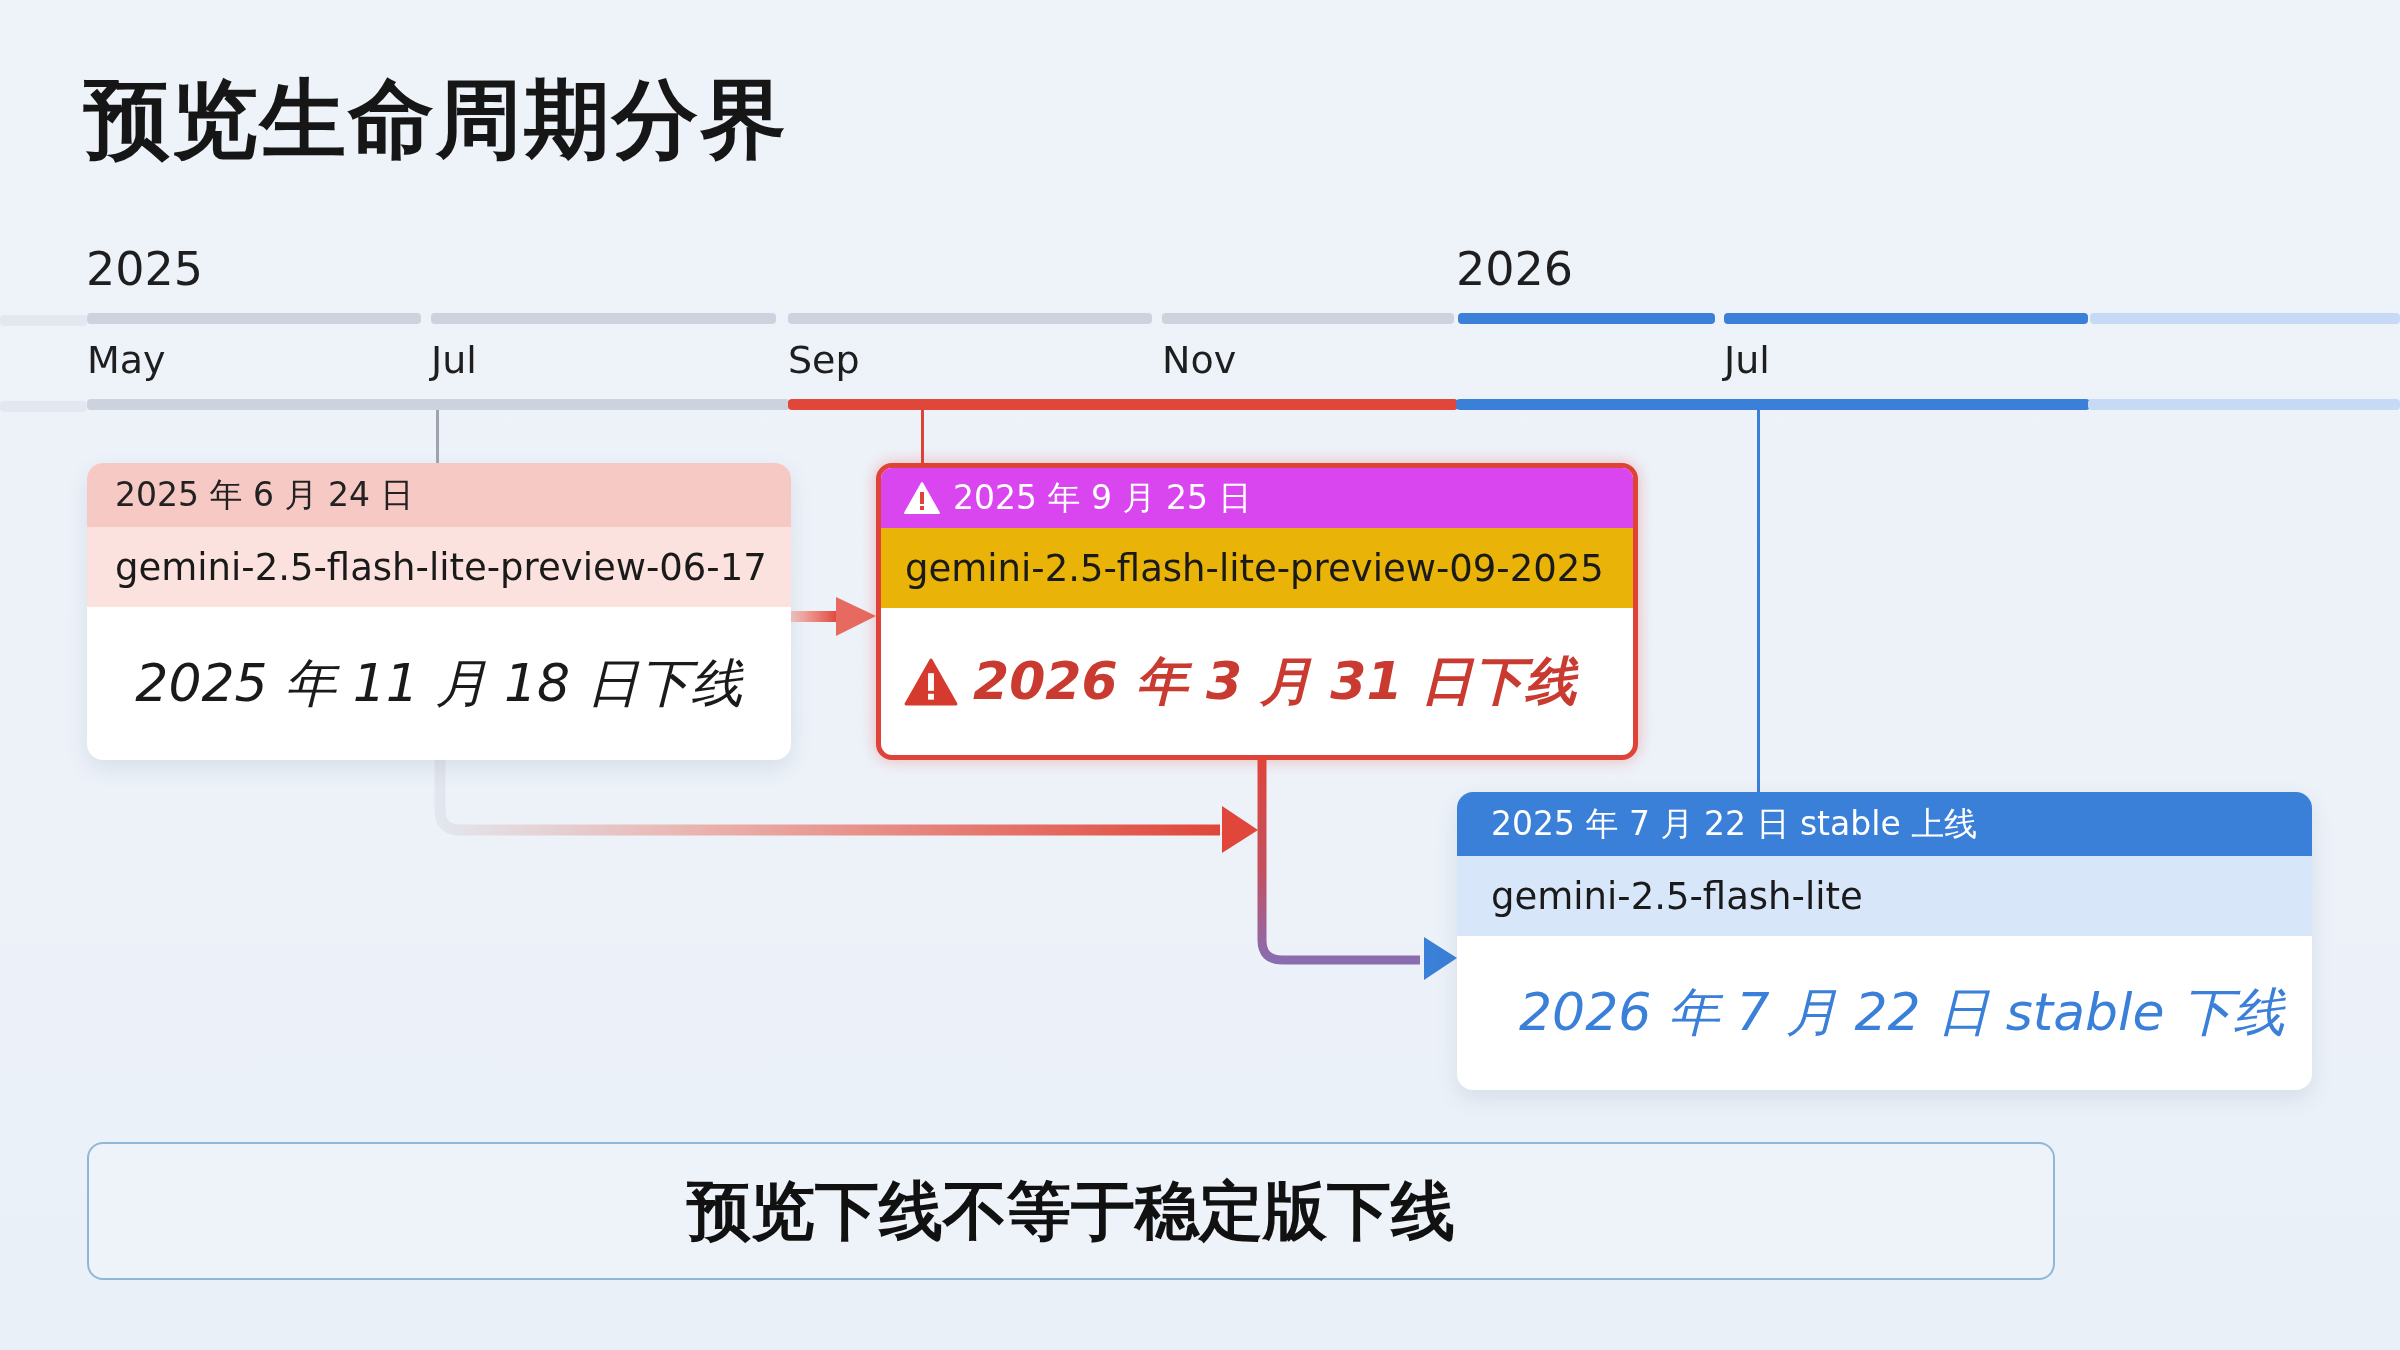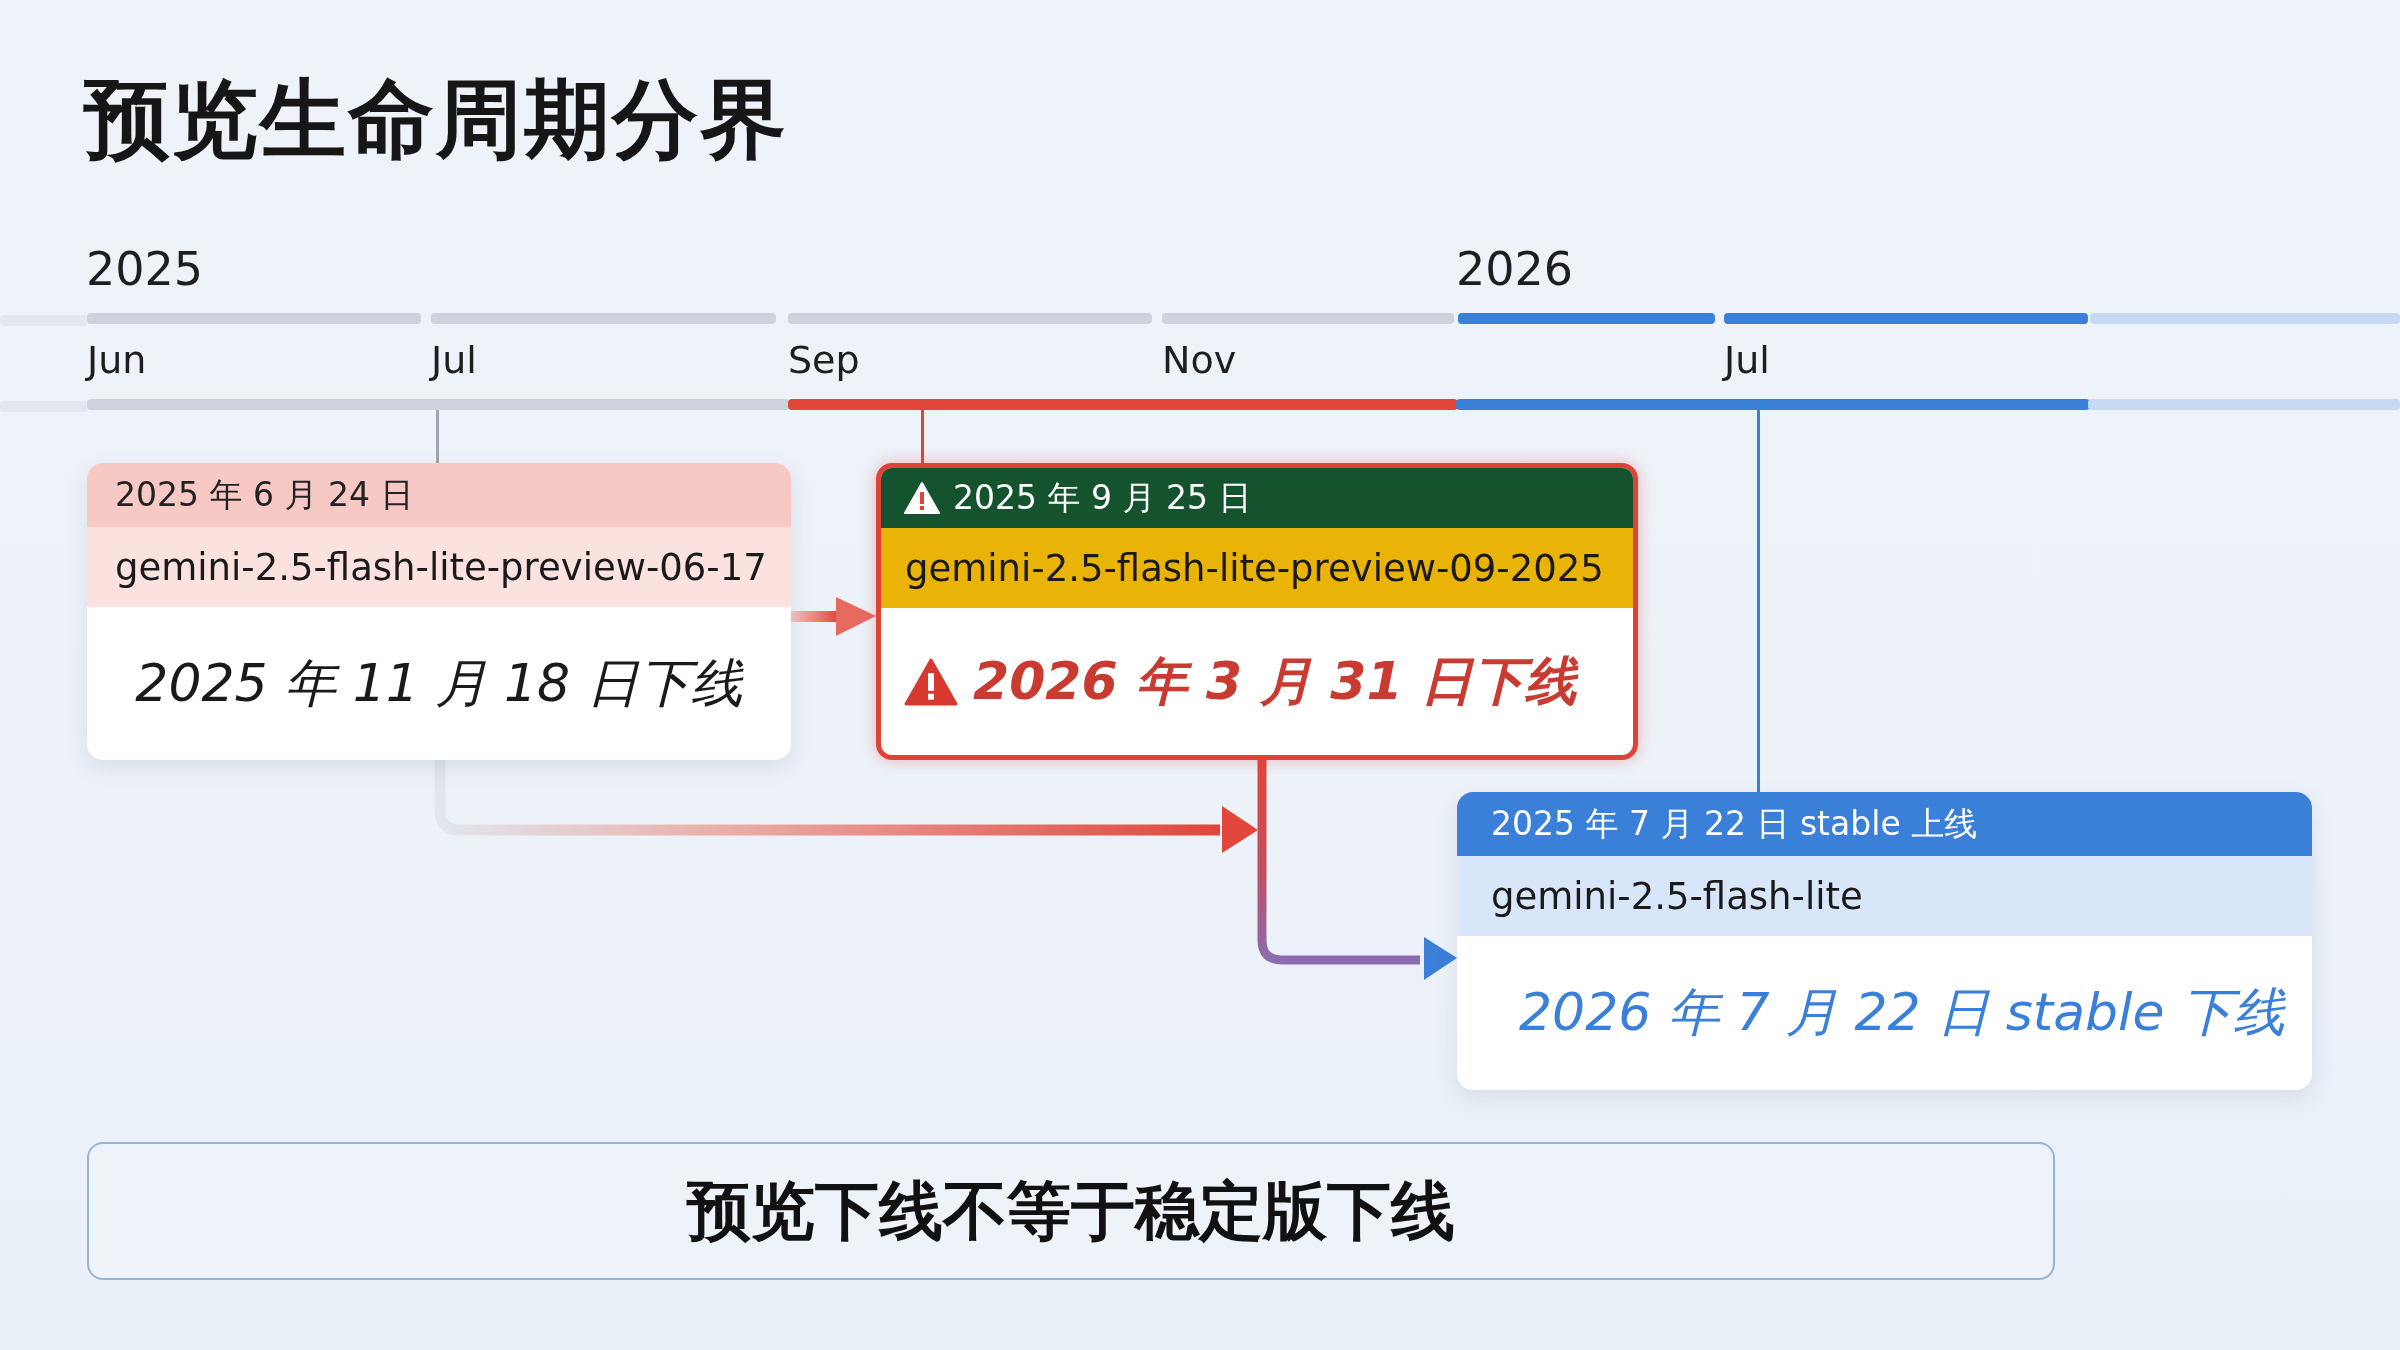--- a/index.html
+++ b/index.html
@@ -27,21 +27,21 @@
   .card .model { height:80px; display:flex; align-items:center; padding-left:28px; font-size:37px; color:#1a1a1a; }
   .card .body { display:flex; align-items:center; font-size:52px;font-style:italic; }
 
   .c1 { left:87px; top:463px; width:704px; height:297px; }
   .c1 .hdr { background:#f6c9c5; color:#222; }
   .c1 .model { background:#fbe2df; }
   .c1 .body { height:153px; justify-content:center; color:#1a1a1a; }
 
   .c2 { left:876px; top:463px; width:762px; height:297px; border:5px solid #df4338; box-sizing:border-box;
         box-shadow: 0 0 16px rgba(224,70,58,0.35); }
-  .c2 .hdr { background:#14532d; color:#fff; padding-left:22px; height:60px; }
+  .c2 .hdr { background:#d946ef; color:#fff; padding-left:22px; height:60px; }
   .c2 .model { background:#eab308; padding-left:24px; }
   .c2 .body { height:148px; padding-left:22px; color:#c93a30; font-weight:bold; }
 
   .c3 { left:1457px; top:792px; width:855px; height:298px; }
   .c3 .hdr { background:#3a7fd8; color:#fff; padding-left:34px; }
   .c3 .model { background:#d8e6fa; padding-left:34px; }
   .c3 .body { height:154px; padding-left:62px; color:#3a7fd8; }
   .foot { left:87px; top:1142px; width:1968px; height:138px; border:2px solid #8fb8d8; border-radius:16px;
           box-sizing:border-box; display:flex; align-items:center; justify-content:center;
           font-size:64px; font-weight:bold; color:#111; background:rgba(240,245,252,0.6); }
@@ -58,21 +58,21 @@
   <div class="abs bar faint" style="left:0;top:315px;width:87px"></div>
   <div class="abs bar gray" style="left:87px;top:313px;width:334px"></div>
   <div class="abs bar gray" style="left:431px;top:313px;width:345px"></div>
   <div class="abs bar gray" style="left:788px;top:313px;width:364px"></div>
   <div class="abs bar gray" style="left:1162px;top:313px;width:292px"></div>
   <div class="abs bar blue" style="left:1458px;top:313px;width:257px"></div>
   <div class="abs bar blue" style="left:1724px;top:313px;width:364px"></div>
   <div class="abs bar lblue" style="left:2090px;top:313px;width:310px"></div>
 </div>
 
-<div class="abs month" style="left:87px">Jun</div>
+<div class="abs month" style="left:87px">May</div>
 <div class="abs month" style="left:431px">Jul</div>
 <div class="abs month" style="left:788px">Sep</div>
 <div class="abs month" style="left:1162px">Nov</div>
 <div class="abs month" style="left:1724px">Jul</div>
 
 <div>
   <div class="abs bar faint" style="left:0;top:401px;width:87px"></div>
   <div class="abs bar gray" style="left:87px;top:399px;width:703px"></div>
   <div class="abs bar red" style="left:788px;top:399px;width:670px"></div>
   <div class="abs bar blue" style="left:1456px;top:399px;width:634px"></div>

